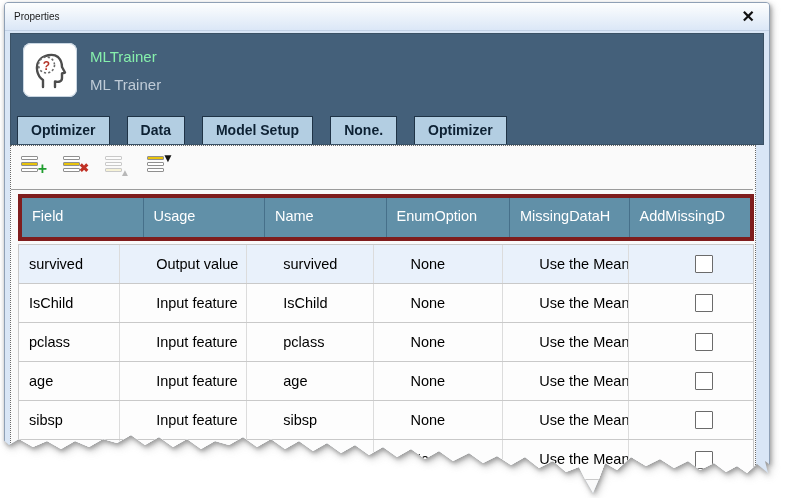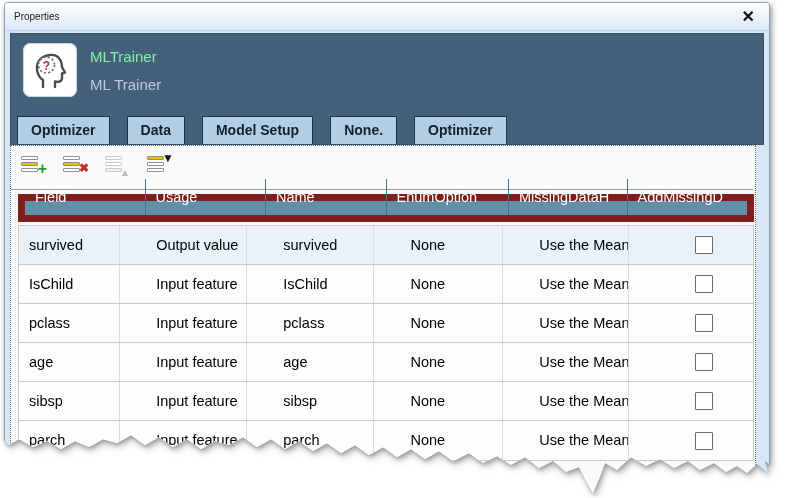--- a/index.html
+++ b/index.html
@@ -60,21 +60,21 @@
   .bar.yellow{background:var(--accent-yellow,#e9c30a);}
   .bar.paleyellow{background:#f3e9ae;}
   .tbicon .glyph{position:absolute;font-weight:bold;line-height:1;}
   .g-add{right:0;top:7px;font-size:16px;color:var(--add-green,#1f9d2e);}
   .g-del{right:0;top:8px;font-size:12px;color:var(--delete-red,#c03024);}
   .g-up{right:1px;bottom:2px;font-size:10px;color:#b8b8b8;}
   .g-pick{right:-1px;top:-2px;font-size:12px;color:#111;}
   .disabled .bars{opacity:.45;}
   
   .grid{margin:4px 0 0 7px;width:736px;font-size:14.5px;}
-  .gridhead{display:flex;height:28px;background:var(--grid-header-bg,#6190a8);border:7px solid #7f1d1d;align-items:flex-end;}
+  .gridhead{display:flex;height:47px;background:var(--grid-header-bg,#6190a8);border:4px solid #7f1d1d;}
   .hcell{
     color:#fff;line-height:36px;padding-left:10px;border-right:1px solid #46708a;
     white-space:nowrap;overflow:hidden;
   }
   .gridbody{margin-top:3px;border:1px solid #c9c9c9;background:#fdfdfd;}
   .grow{display:flex;height:39px;background:#fdfdfd;border-bottom:1px solid #c9c9c9;gap:26px;}
   .grow:last-child{border-bottom:none;}
   .grow.selected{background:var(--selected-row-bg,#e9f1fb);}
   .cell{
     color:#000;line-height:38px;padding-left:10px;border-right:1px solid #dcdcdc;

